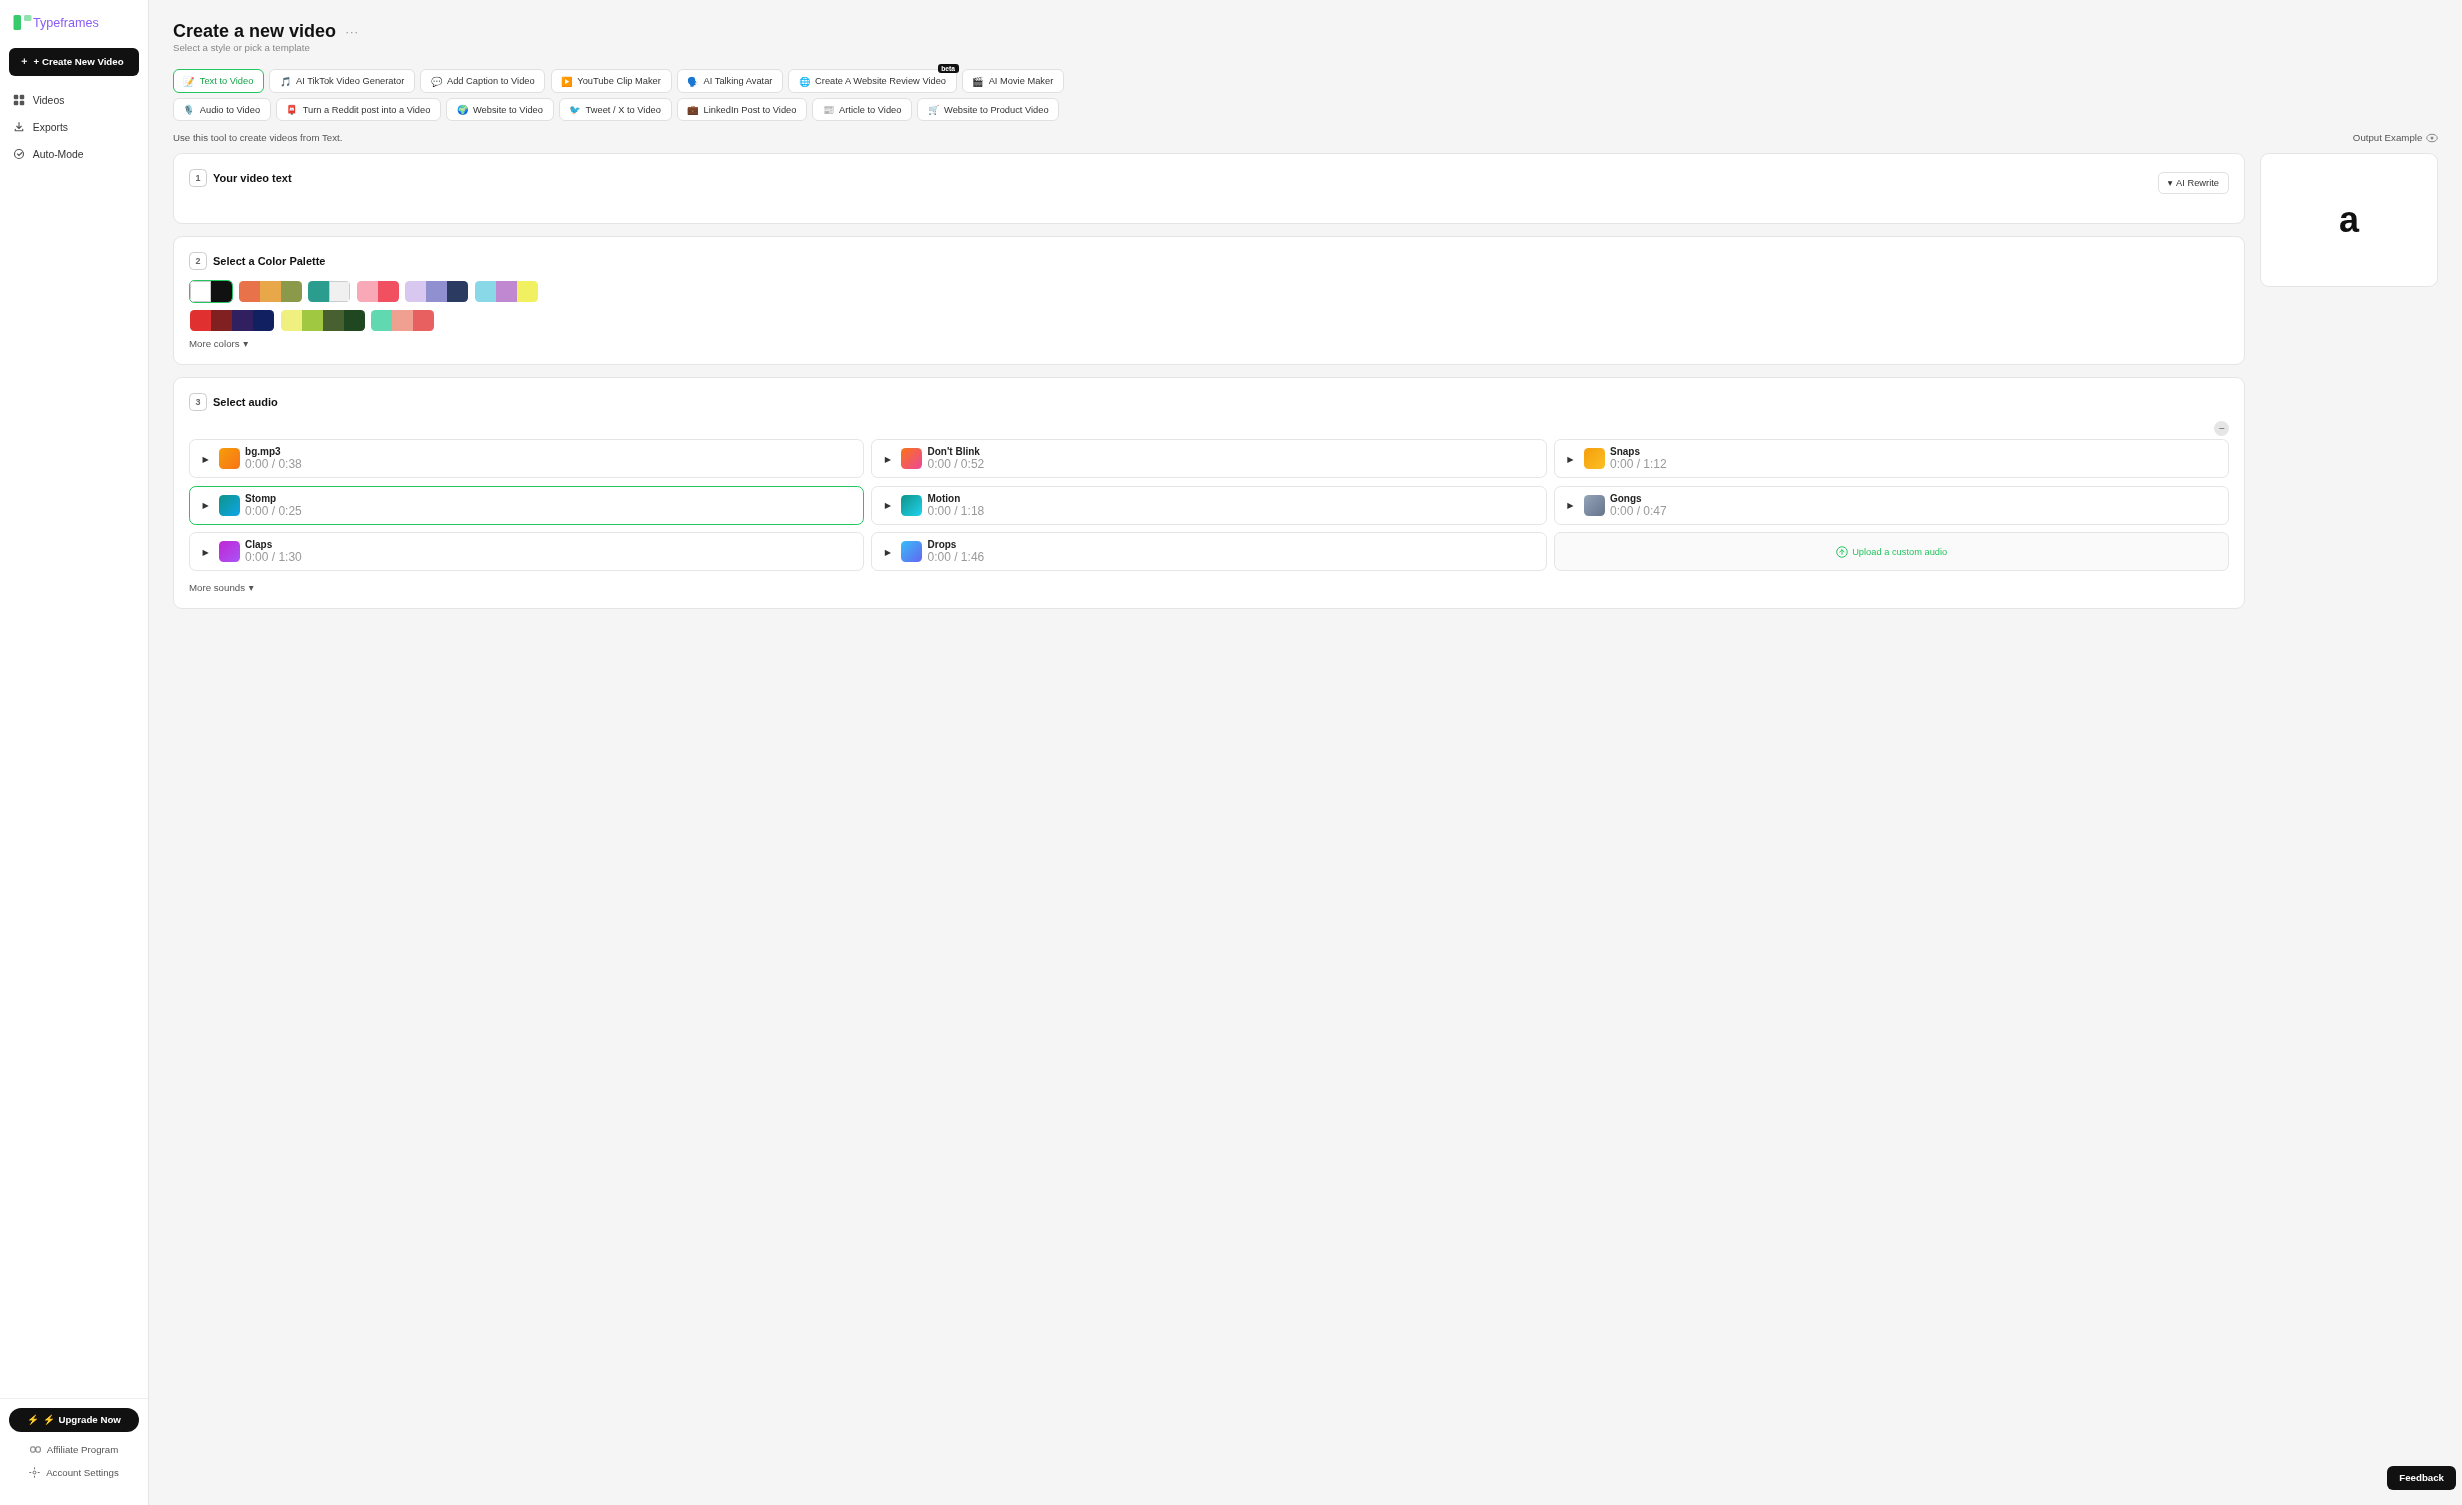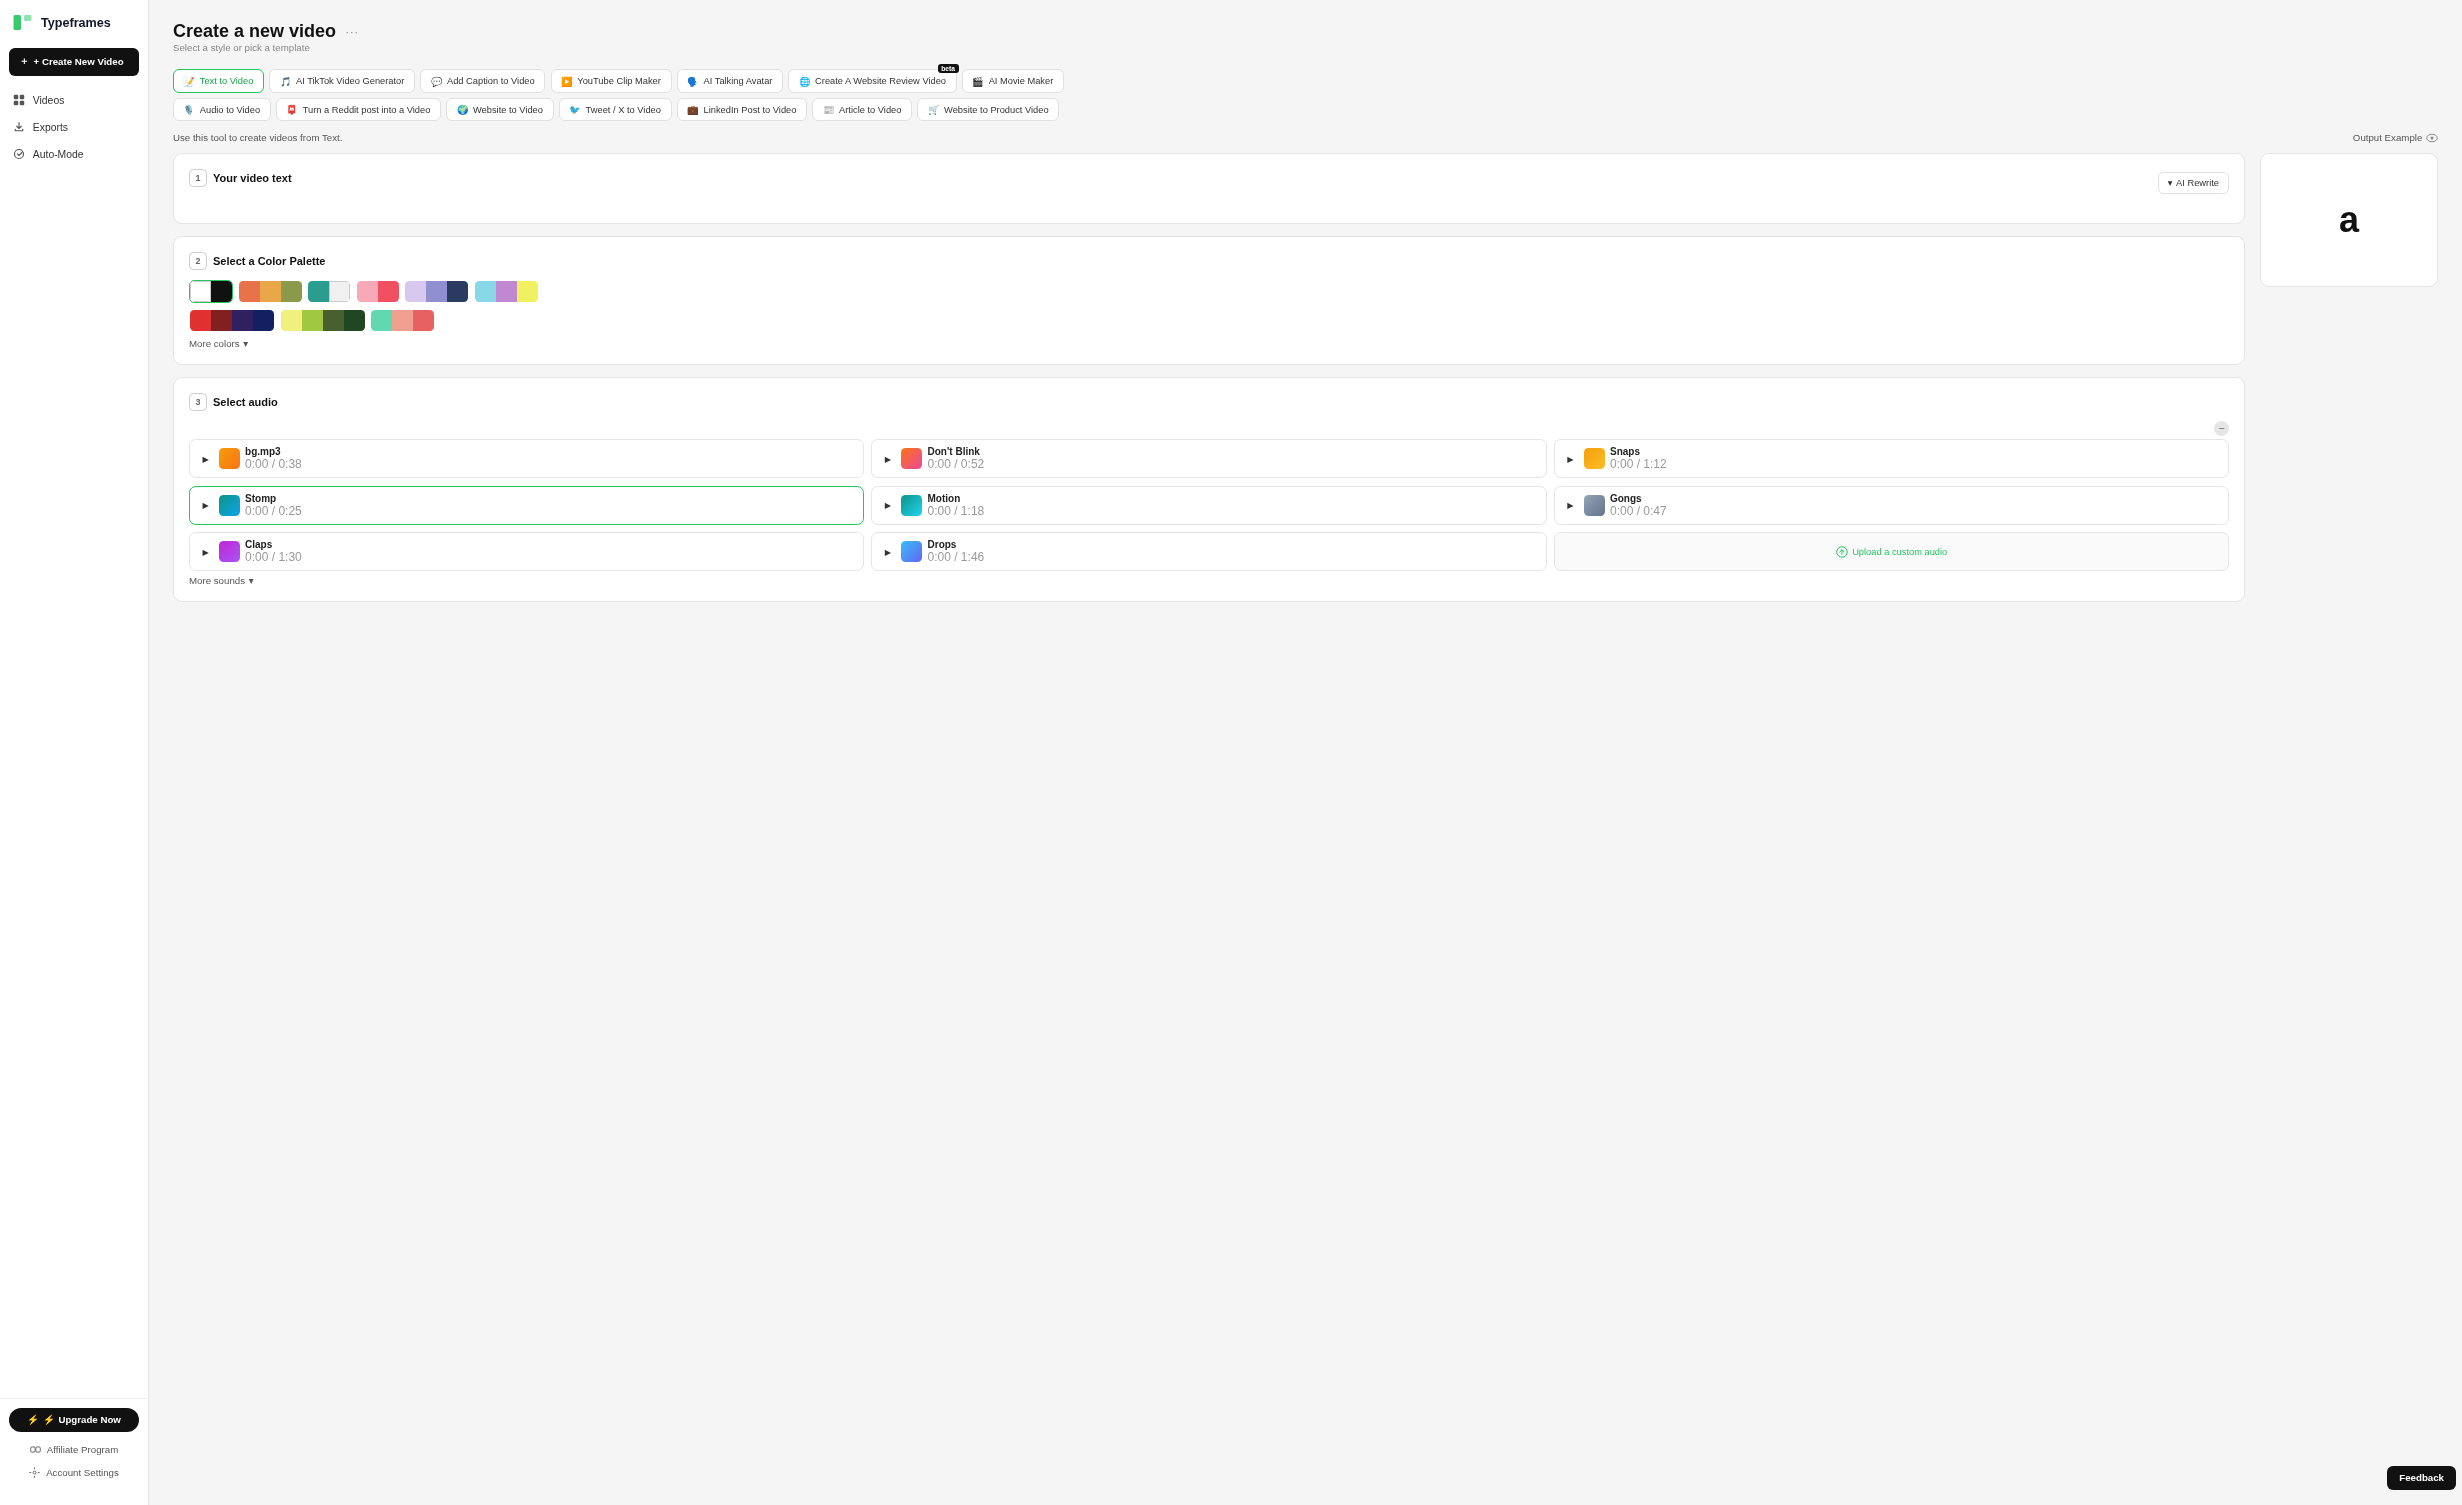--- a/index.html
+++ b/index.html
@@ -12,25 +12,25 @@
       background: #fff;
       border-right: 0.7px solid #e5e5e5;
       display: flex;
       flex-direction: column;
       padding: 12px 0;
       height: 100vh;
     }
     .sidebar-logo {
       display: flex;
       align-items: center;
-      gap: 8px;
+      gap: 0;
       padding: 0 12px 15px 12px;
-      font-weight: 700;
+      font-weight: 400;
       font-size: 12.6px;
-      color: #0f172a;
+      color: #8b5cf6;
     }
     .logo-icon {
       width: 21px;
       height: 21px;
     }
     .create-btn {
       margin: 0 9px 12px 9px;
       background: #111;
       color: #fff;
       border: none;
@@ -342,21 +342,21 @@
     .audio-time { font-size: 12px; color: #999; }
     .more-sounds-btn {
       display: flex;
       align-items: center;
       gap: 3.7px;
       background: none;
       border: none;
       font-size: 9.7px;
       color: #555;
       cursor: pointer;
-      margin-top: 4px;
+      margin-top: 11px;
       justify-content: space-between;
     }
     .audio-minus {
       display: flex;
       justify-content: flex-end;
       margin-bottom: 3px;
     }
     .minus-btn {
       width: 15px;
       height: 15px;

